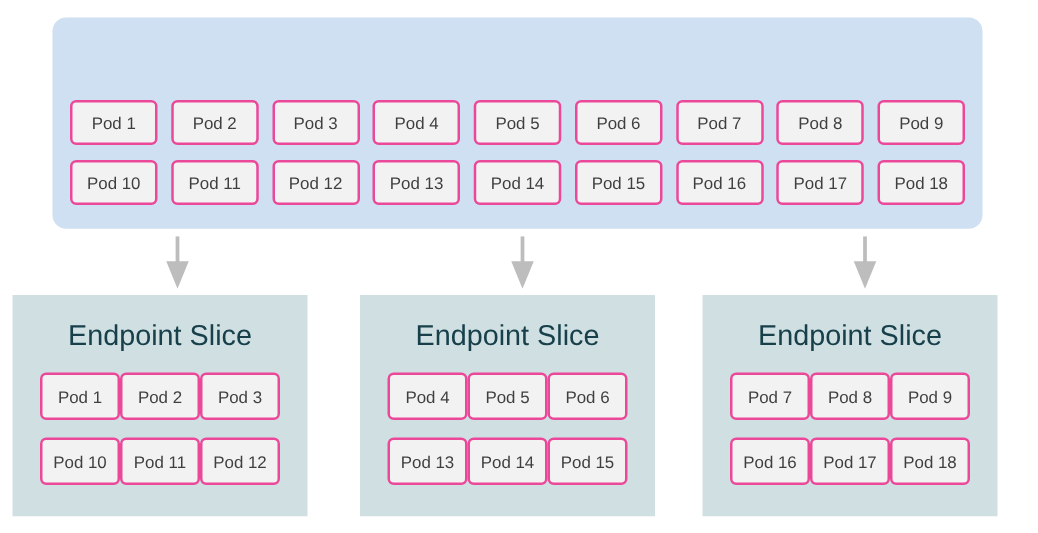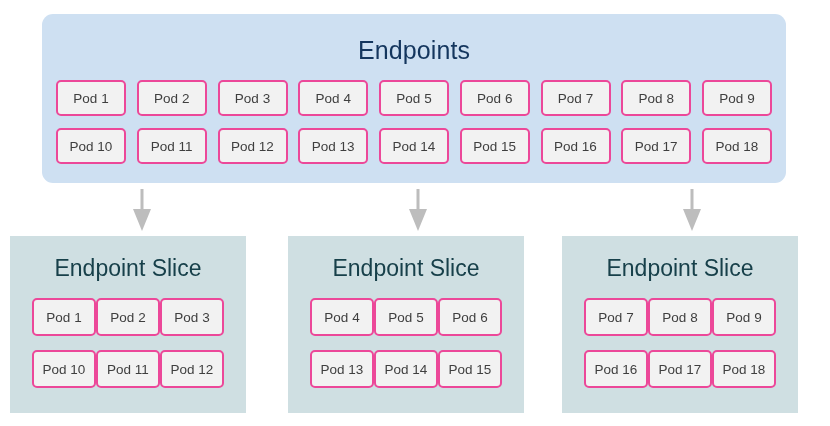--- a/index.html
+++ b/index.html
@@ -125,21 +125,20 @@
     height: 38px;
     line-height: 36px;
   }
 </style>
 </head>
 <body>
 
 <div id="diagram">
 
   <div class="endpoints-panel">
-    <div class="endpoints-title">Endpoints</div>
     <div class="endpoints-rows">
       <div class="ep-row">
         <div class="pod">Pod 1</div>
         <div class="pod">Pod 2</div>
         <div class="pod">Pod 3</div>
         <div class="pod">Pod 4</div>
         <div class="pod">Pod 5</div>
         <div class="pod">Pod 6</div>
         <div class="pod">Pod 7</div>
         <div class="pod">Pod 8</div>

